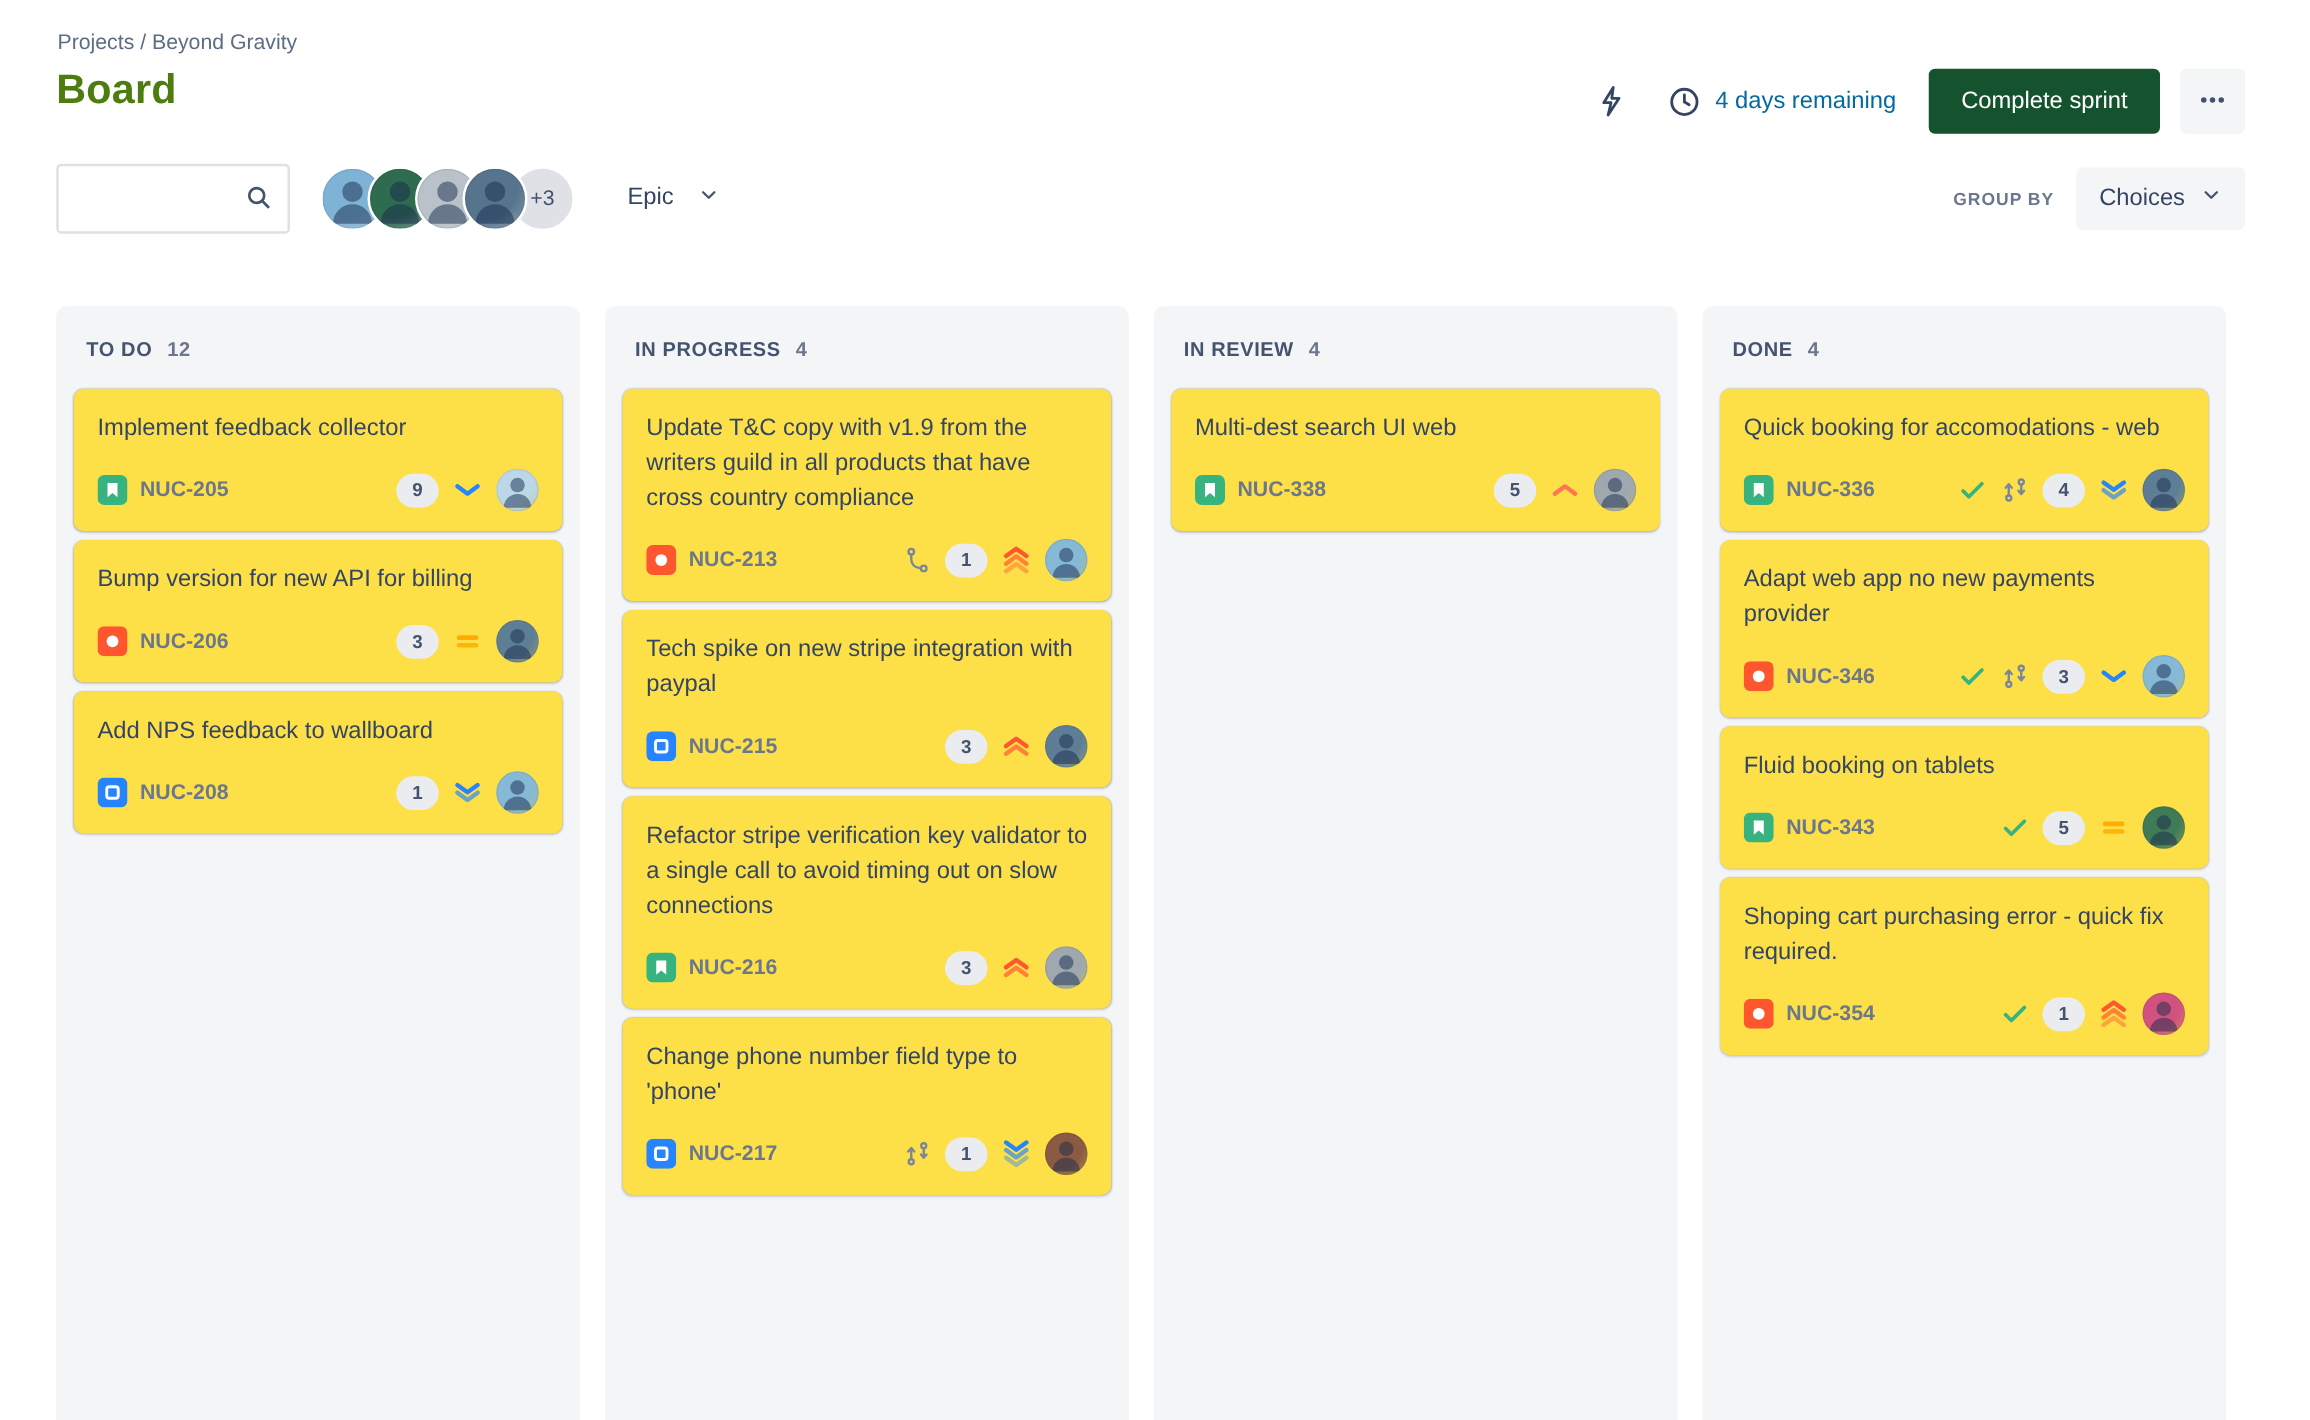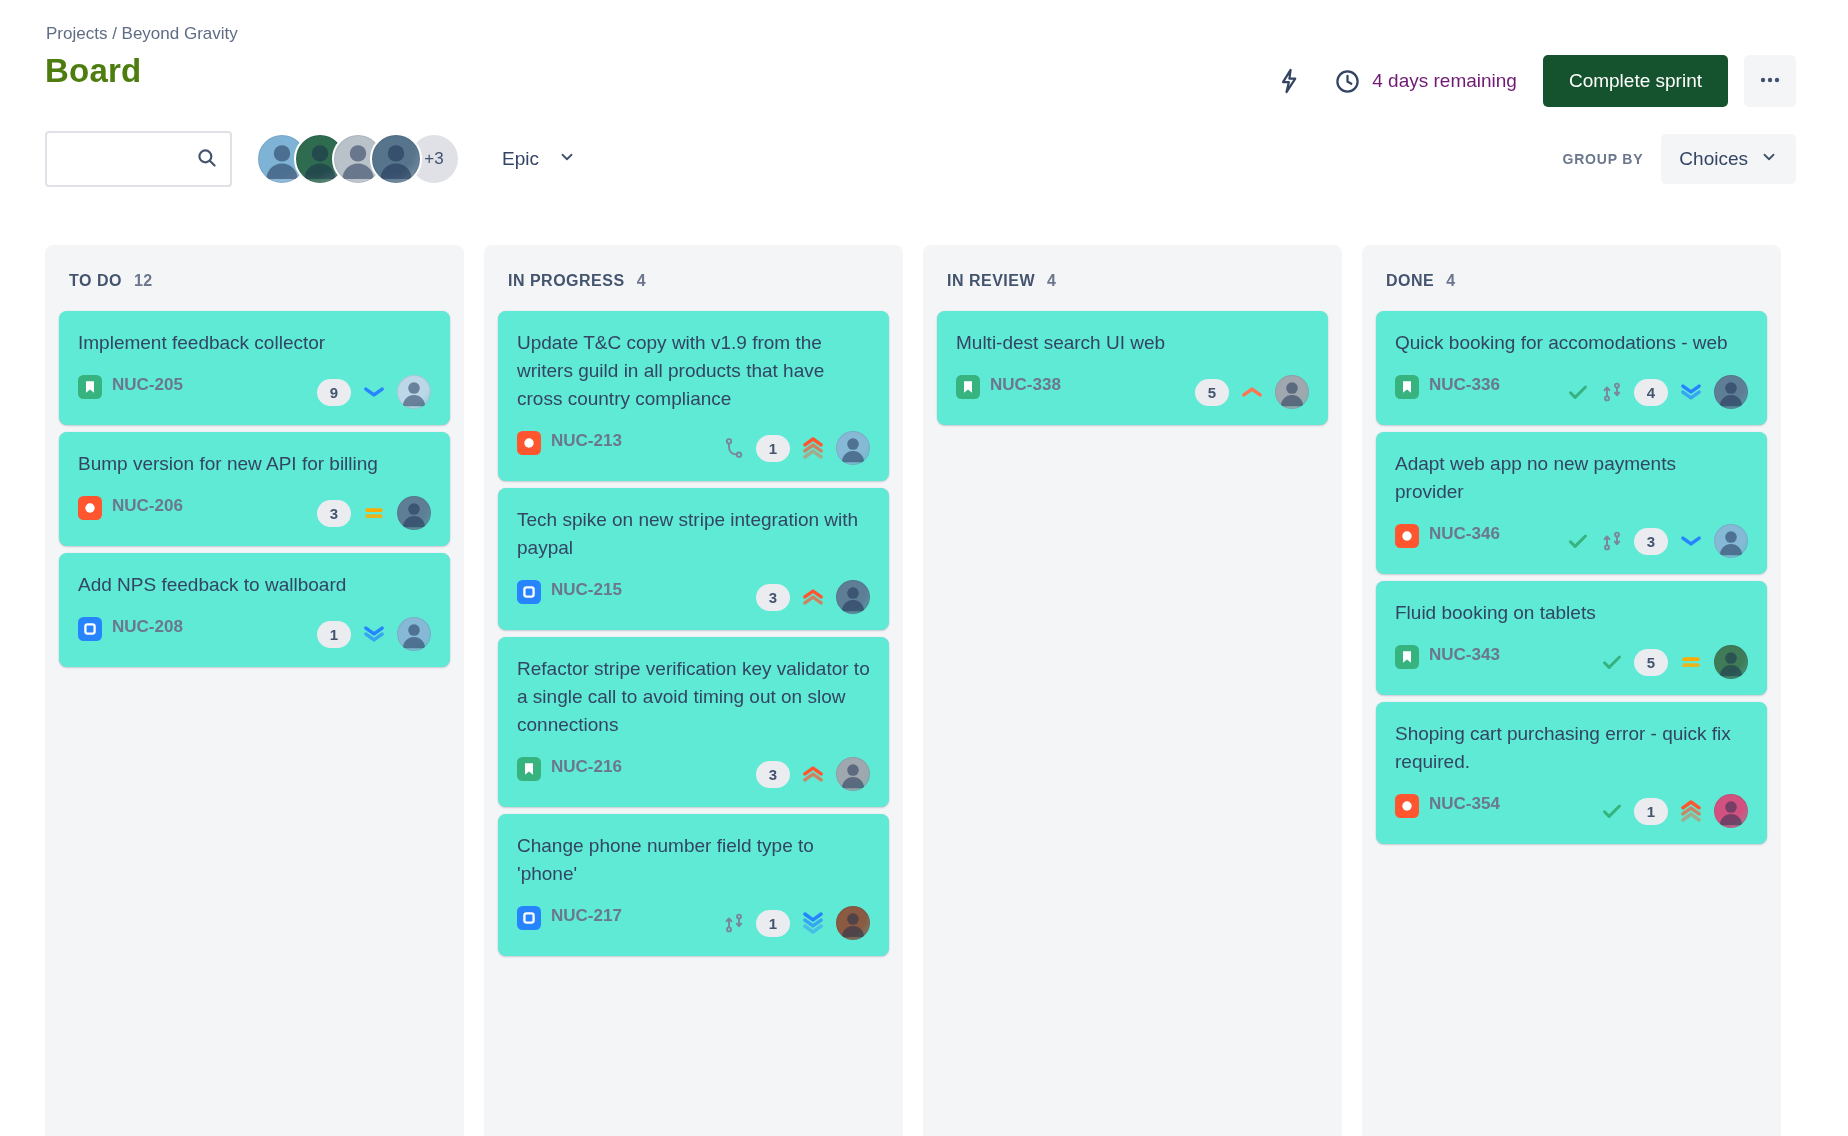--- a/index.html
+++ b/index.html
@@ -8,21 +8,21 @@
   .page { position:relative; width:1848px; height:1136px; background:#fff; overflow:hidden;border-radius:22px; }
 
   
   .breadcrumb { position:absolute; left:46px; top:24px; font-size:17px; color:#5E6C84; font-weight:500; }
   .page-title { position:absolute; left:45px; top:52px; font-size:33px; font-weight:700; color:#4d7c0f; letter-spacing:.2px; }
 
   .header-right { position:absolute; top:55px; right:52px; height:52px; display:flex; align-items:center; }
   .icon-btn { background:none; border:none; cursor:pointer; display:flex; align-items:center; justify-content:center; padding:0; }
   .hdr-lightning { margin-right:30px; }
   .hdr-clock { margin-right:11px; }
-  .days-remaining { font-size:19px; color:#701a75; margin-right:26px; white-space:nowrap; }
+  .days-remaining { font-size:19px; color:#0369a1; margin-right:26px; white-space:nowrap; }
   .btn-primary { height:52px; padding:0 26px; background:#14532d; color:#fff; font-size:19px; font-weight:500;
                  border:none; border-radius:5px; cursor:pointer; font-family:inherit; }
   .btn-more { width:52px; height:52px; margin-left:16px; background:#F4F5F7; border:none; border-radius:5px; cursor:pointer;
               display:flex; align-items:center; justify-content:center; }
 
   
   .toolbar { position:absolute; left:45px; right:52px; top:131px; height:56px; display:flex; align-items:center; }
   .search-box { position:relative; width:187px; height:56px; }
   .search-input { width:100%; height:100%; border:2px solid #DFE1E6; border-radius:4px; background:#fff;
                   font-size:17px; font-family:inherit; color:#172B4D; padding:0 44px 0 14px; outline:none; }
@@ -42,24 +42,24 @@
   .group-by-label { font-size:14px; font-weight:700; letter-spacing:.8px; color:#6B778C; margin-right:18px; }
   .group-by-select { height:50px; padding:0 18px; background:#F4F5F7; border:none; border-radius:5px; cursor:pointer;
                      display:flex; align-items:center; gap:12px; font-size:19px; color:#344563; font-family:inherit; }
 
   
   .board { position:absolute; left:45px; top:245px; display:flex; gap:20px; }
   .column { width:419px; height:950px; background:#F4F5F7; border-radius:8px; flex:none; }
   .column-header { padding:27px 24px 21px 24px; font-size:16px; font-weight:700; letter-spacing:.5px; color:#44546F; }
   .column-count { margin-left:12px; font-weight:600; color:#6B778C; }
   .cards { display:flex; flex-direction:column; gap:7px; padding:0 14px; }
-  .card { background:#5eead4; border-radius:8px; box-shadow:0 1px 2px rgba(9,30,66,.18), 0 0 1px rgba(9,30,66,.16);
+  .card { background:#fde047; border-radius:8px; box-shadow:0 1px 2px rgba(9,30,66,.18), 0 0 1px rgba(9,30,66,.16);
           padding:18px 19px 16px 19px; cursor:pointer; }
   .card-title { font-size:19px; line-height:28px; color:#344563; margin-bottom:18px; }
-  .card-footer { display:flex; }
+  .card-footer { display:flex; align-items:center; }
   .type-icon { width:24px; height:24px; flex:none; display:flex; }
   .issue-key { font-size:17px; font-weight:600; color:#6B778C; margin-left:10px; white-space:nowrap; }
   .footer-spacer { flex:1; }
   .meta { display:flex; align-items:center; gap:10px; }
   .points-badge { min-width:34px; height:27px; padding:0 10px; background:#EBECF0; border-radius:14px;
                   display:flex; align-items:center; justify-content:center; font-size:15px; font-weight:600; color:#44546F; }
   .avatar-sm { width:34px; height:34px; }
   .pr-icon-wrap, .check-wrap, .prio-wrap { display:flex; align-items:center; }
 </style>
 </head>

